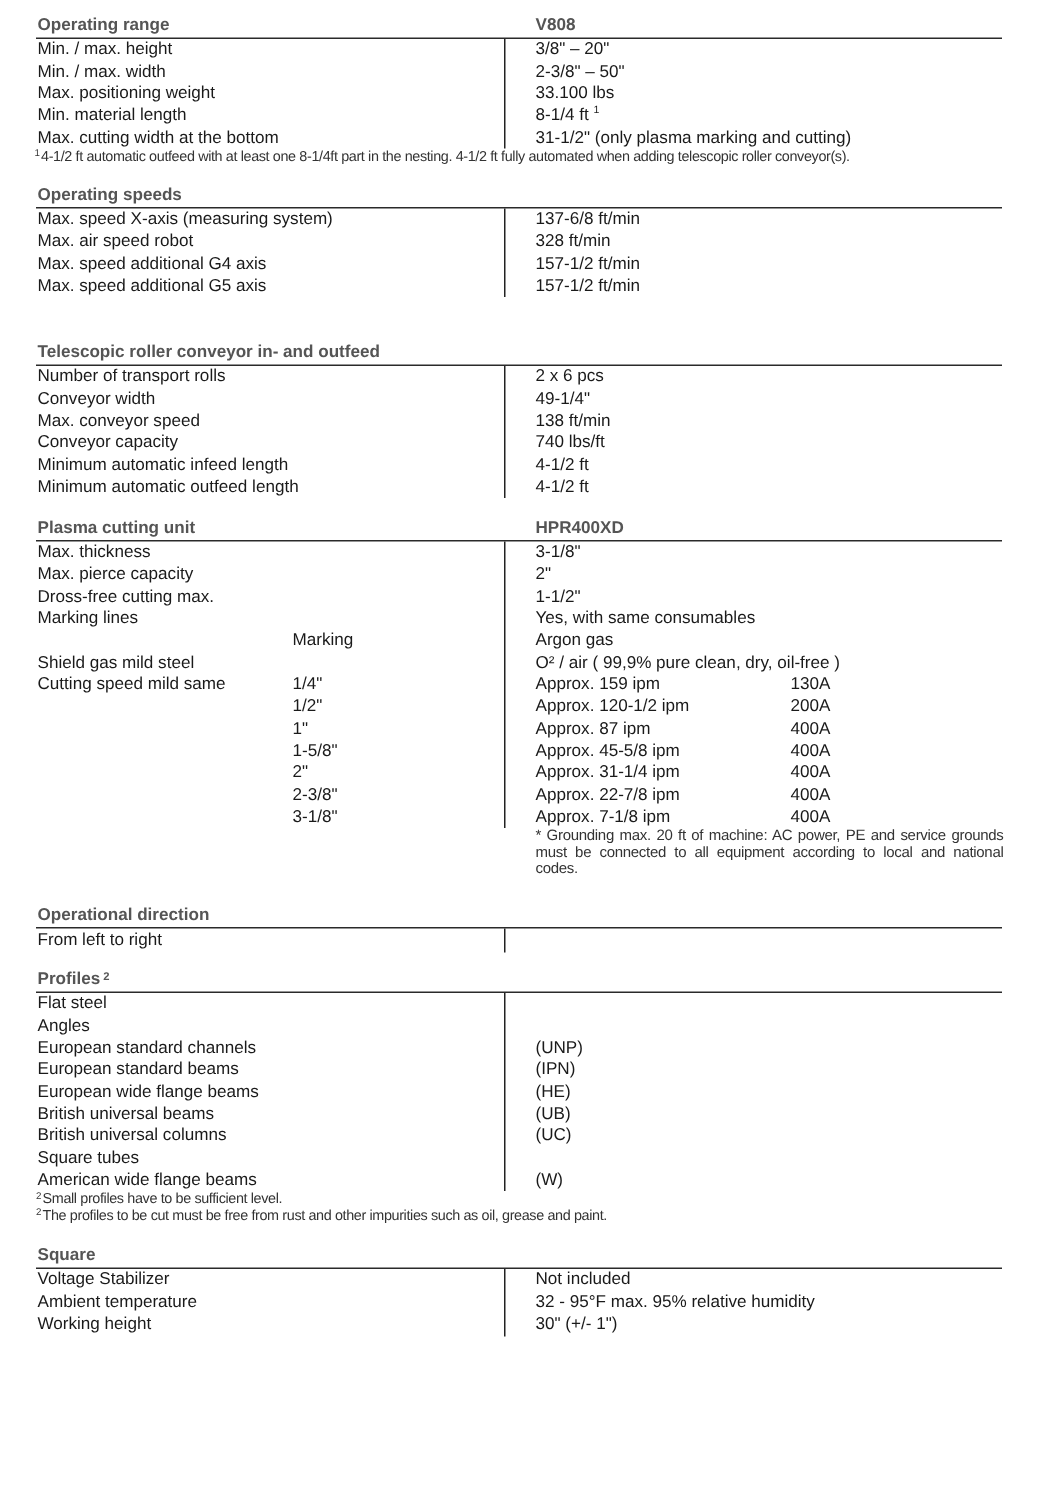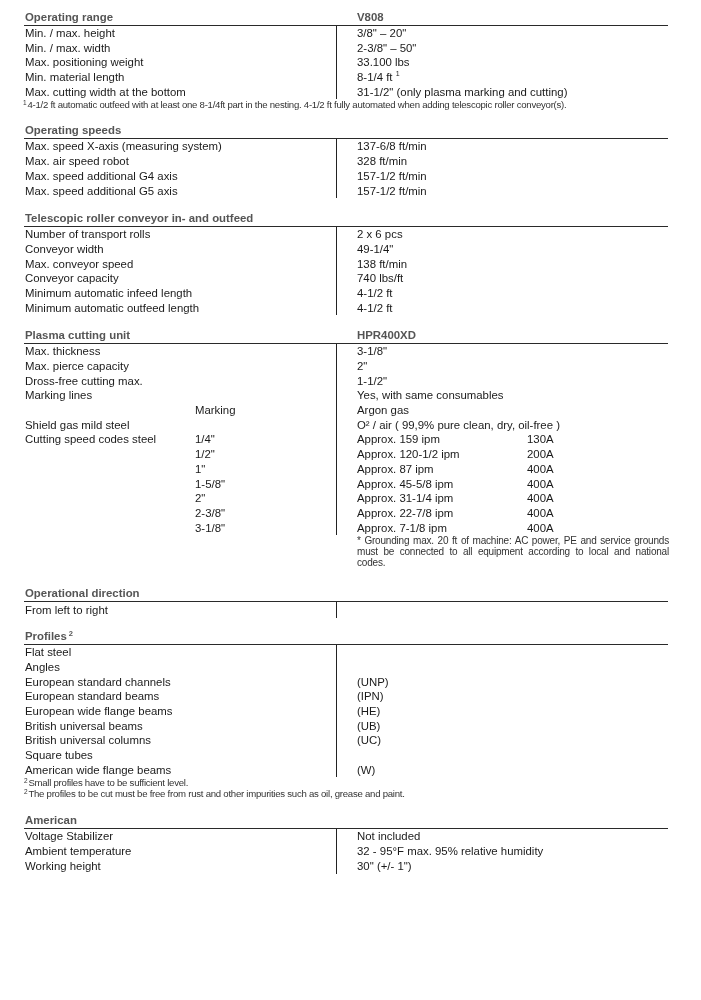--- a/index.html
+++ b/index.html
@@ -89,21 +89,21 @@
           <span class="c1">Max. speed additional G4 axis</span>
           <span class="c3">157-1/2 ft/min</span>
         </div>
       <div class="row">
           <span class="c1">Max. speed additional G5 axis</span>
           <span class="c3">157-1/2 ft/min</span>
         </div>
     </div>
   </div>
 
-  <div class="section" style="margin-top:13px;">
+  <div class="section" style="margin-top:30px;">
     <div class="sec-head">
       <span class="h-left">Telescopic roller conveyor in- and outfeed</span>
     </div>
     <div class="rows">
       <div class="row">
           <span class="c1">Number of transport rolls</span>
           <span class="c3">2 x 6 pcs</span>
         </div>
       <div class="row">
           <span class="c1">Conveyor width</span>
@@ -164,21 +164,21 @@
           <span class="c3">Argon gas</span>
           <span class="c4"></span>
         </div>
         <div class="row">
           <span class="c1">Shield gas mild steel</span>
           <span class="c2"></span>
           <span class="c3">O² / air ( 99,9% pure clean, dry, oil-free )</span>
           <span class="c4"></span>
         </div>
         <div class="row">
-          <span class="c1">Cutting speed codes steel</span>
+          <span class="c1">Cutting speed mild same</span>
           <span class="c2">1/4"</span>
           <span class="c3">Approx. 159 ipm</span>
           <span class="c4">130A</span>
         </div>
         <div class="row">
           <span class="c1"></span>
           <span class="c2">1/2"</span>
           <span class="c3">Approx. 120-1/2 ipm</span>
           <span class="c4">200A</span>
         </div>
@@ -269,21 +269,21 @@
           <span class="c1">American wide flange beams</span>
           <span class="c3">(W)</span>
         </div>
       </div>
     <div class="fn"><sup>2</sup><span>Small profiles have to be sufficient level.</span></div>
     <div class="fn"><sup>2</sup><span>The profiles to be cut must be free from rust and other impurities such as oil, grease and paint.</span></div>
   </div>
 
   <div class="section" style="margin-top:14px;">
     <div class="sec-head">
-      <span class="h-left">American</span>
+      <span class="h-left">Square</span>
     </div>
     <div class="rows">
       <div class="row">
           <span class="c1">Voltage Stabilizer</span>
           <span class="c3">Not included</span>
         </div>
       <div class="row">
           <span class="c1">Ambient temperature</span>
           <span class="c3">32 - 95°F max. 95% relative humidity</span>
         </div>

